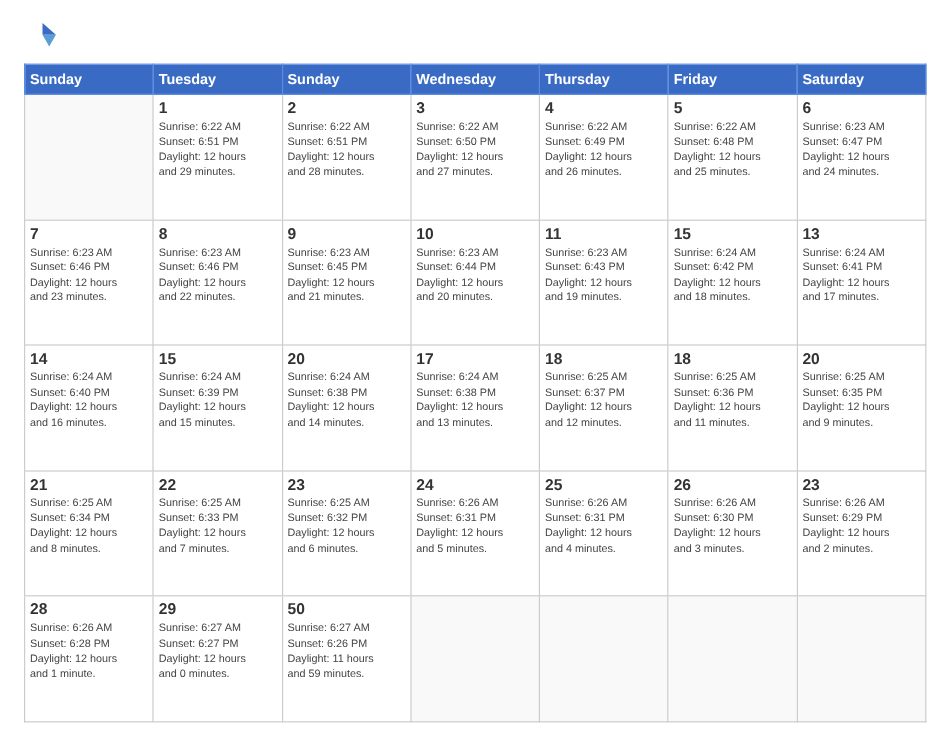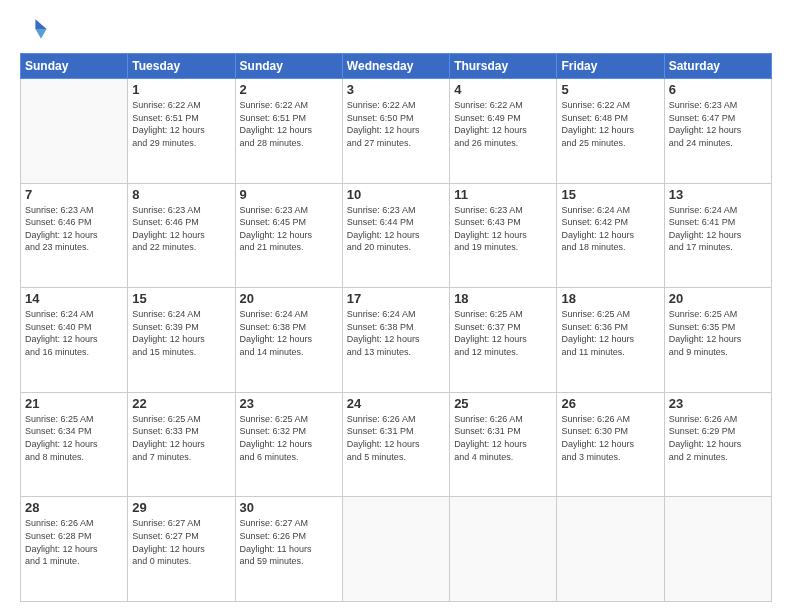--- a/index.html
+++ b/index.html
@@ -335,21 +335,21 @@
 and 1 minute.</div>
           </td>
           <td>
             <span class="day-num">29</span>
             <div class="day-info" style="white-space: pre-line;">Sunrise: 6:27 AM
 Sunset: 6:27 PM
 Daylight: 12 hours
 and 0 minutes.</div>
           </td>
           <td>
-            <span class="day-num">30</span>
+            <span class="day-num">50</span>
             <div class="day-info" style="white-space: pre-line;">Sunrise: 6:27 AM
 Sunset: 6:26 PM
 Daylight: 11 hours
 and 59 minutes.</div>
           </td>
           <td class="empty"></td>
           <td class="empty"></td>
           <td class="empty"></td>
           <td class="empty"></td>
         </tr>

